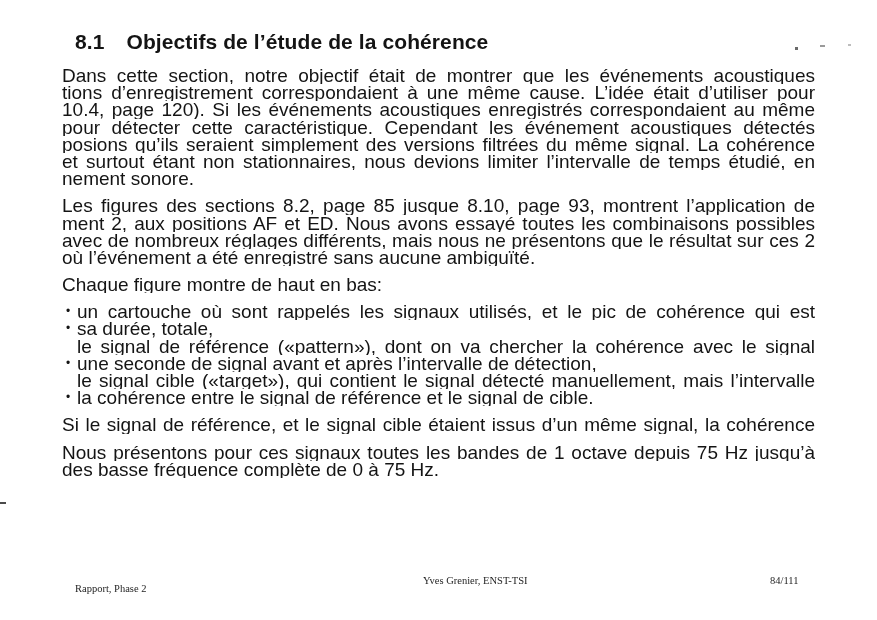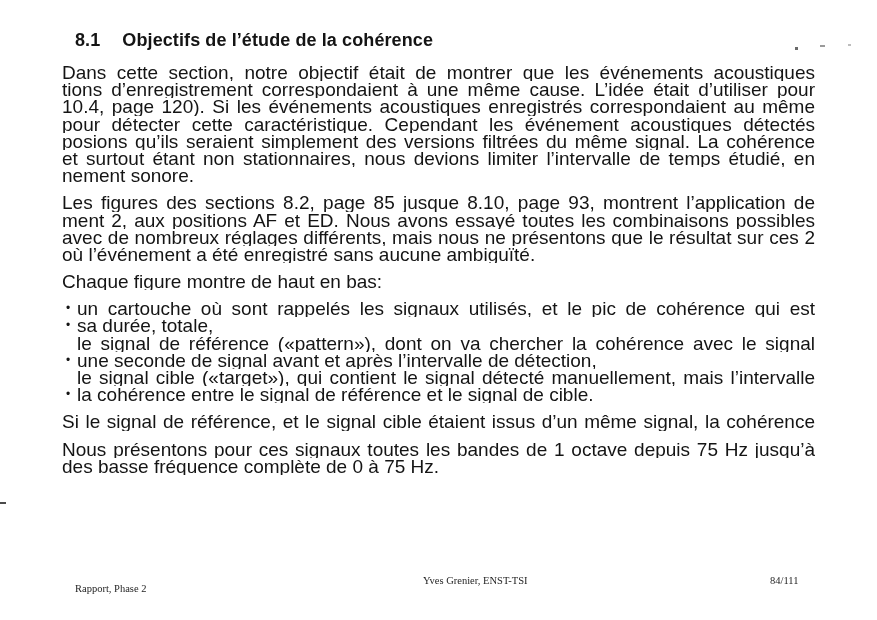--- a/index.html
+++ b/index.html
@@ -13,21 +13,21 @@
     color: #141414;
   }
   .content {
     position: absolute;
     left: 62px;
     top: 30px;
     width: 753px;
   }
   .heading {
     margin: 0 0 13px 13px;
-    font-size: 18px;
+    font-size: 21px;
     font-weight: 700;
     letter-spacing: 0.1px;
     white-space: nowrap;
   }
   .heading .num { margin-right: 22px; }
   .para { margin: 0 0 10px 0; }
   .ln {
     height: 17.2px;
     line-height: 17.2px;
     overflow: hidden;

